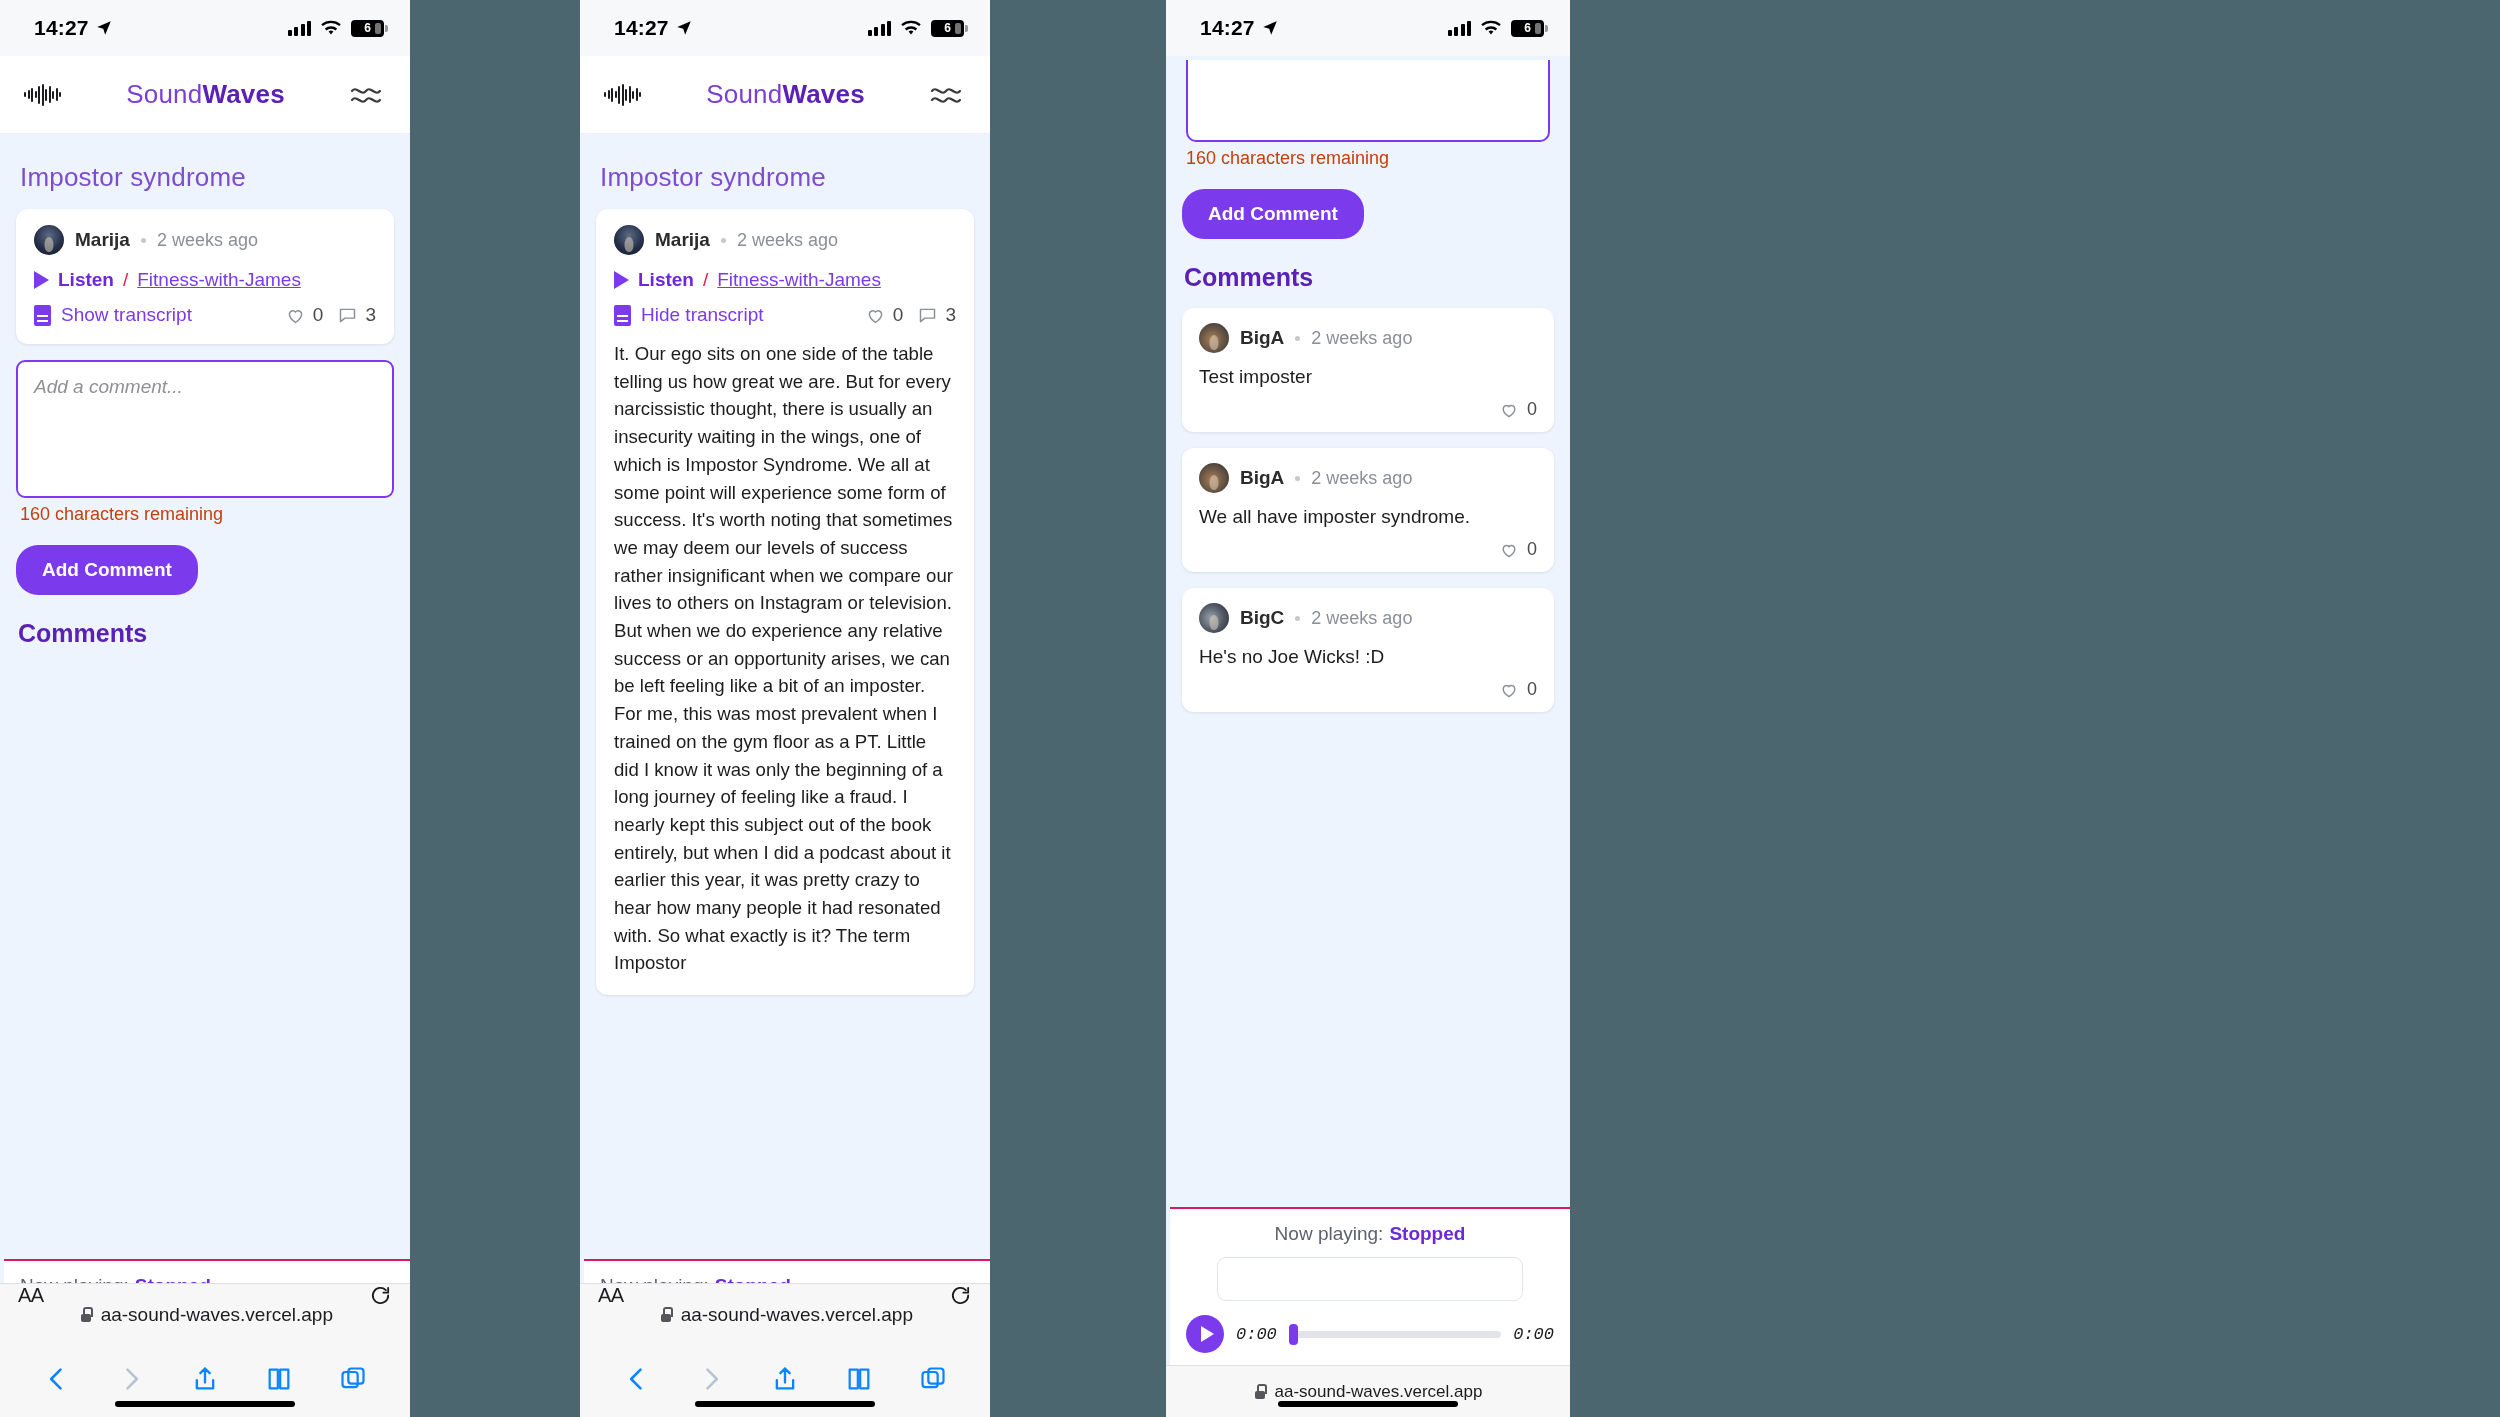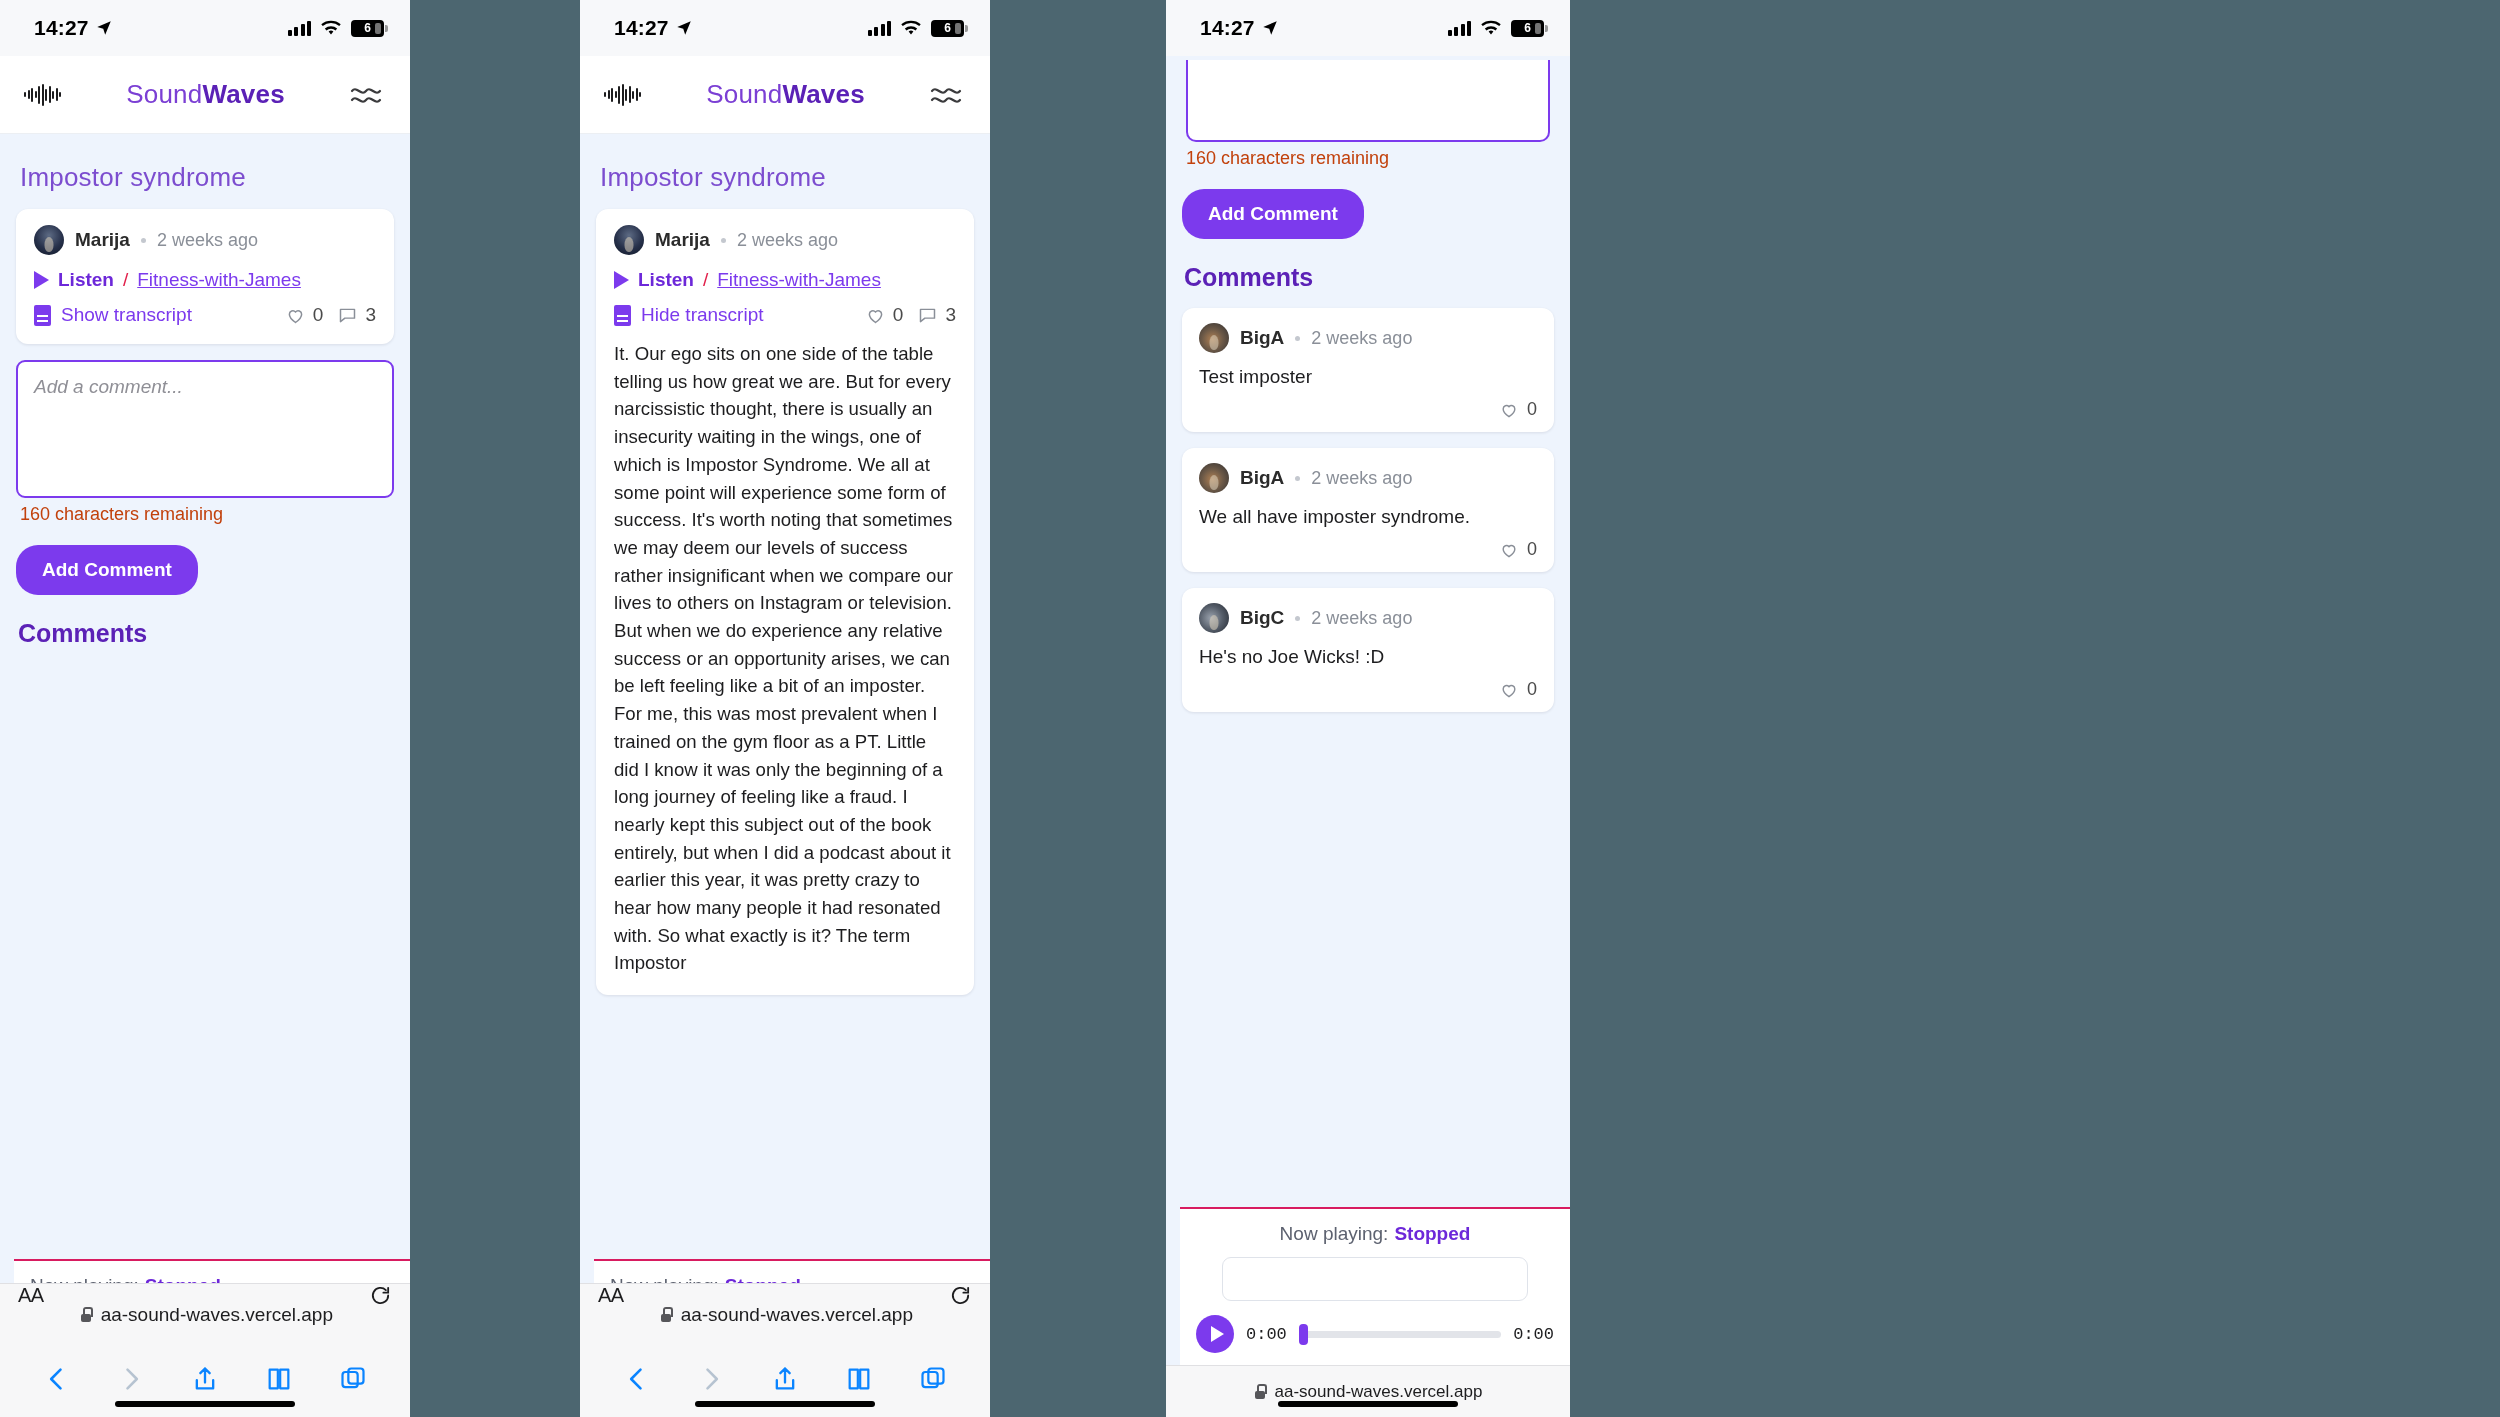--- a/index.html
+++ b/index.html
@@ -166,37 +166,37 @@
     background:#fff; border-radius: 12px; box-shadow: 0 1px 3px rgba(16,24,40,.10);
     padding: 15px 17px 12px 17px; margin-top: 16px;
   }
   .comment-text { margin-top: 13px; font-size: 19px; color: #1d1d1f; }
   .comment-foot { display:flex; justify-content: flex-end; align-items:center; gap:8px; margin-top: 11px;}
   .comment-foot svg { width: 20px; height: 20px; }
   .comment-foot span { font-size: 18px; color:#4a4a4a; }
 
   
   .player {
-    position: absolute; left: 14px; right: 0; bottom: 0;
+    position: absolute; left: 4px; right: 0; bottom: 0;
     background: #fff; border-top: 2px solid #d81b60;
     padding: 14px 16px 12px 16px;
   }
   .now-playing { font-size: 19px; color: #5d6270; }
   .now-playing b { color: #6d28d9; margin-left: 6px; }
   .np-box {
     margin: 12px auto 0 auto; width: 306px; height: 44px;
     border: 1px solid #dfe3ea; border-radius: 9px; background: #fff;
   }
   .transport { display: flex; align-items: center; gap: 12px; margin-top: 14px; }
   .play-btn {
     width: 38px; height: 38px; border-radius: 50%; background: #7c3aed;
     display:flex; align-items:center; justify-content:center; flex:0 0 auto;
   }
   .play-btn i { width:0;height:0;border-left:13px solid #fff;border-top:8px solid transparent;border-bottom:8px solid transparent; margin-left:4px;}
-  .time { font-size: 17px; color: #1d1d1f; font-family: "Liberation Mono", monospace;}
+  .time { font-size: 17px; color: #1d1d1f; font-family: "Liberation Mono", monospace; font-style: italic;}
   .scrub { flex: 1; height: 7px; background: #e2e4e9; border-radius: 4px; position: relative; }
   .scrub .knob { position:absolute; left: 0; top:-7px; width: 9px; height: 21px; background:#7c3aed; border-radius: 4px;}
 
   
   .safari-url {
     height: 62px; background: #f7f7f8; border-top: 1px solid #e0e0e3;
     display: flex; gap: 14px; padding: 0 18px;
   }
   .aa { font-size: 20px; color: #1d1d1f; font-weight: 500; letter-spacing:-.5px;}
   .url-center { flex:1; display:flex; align-items:center; justify-content:center; gap:9px;}

